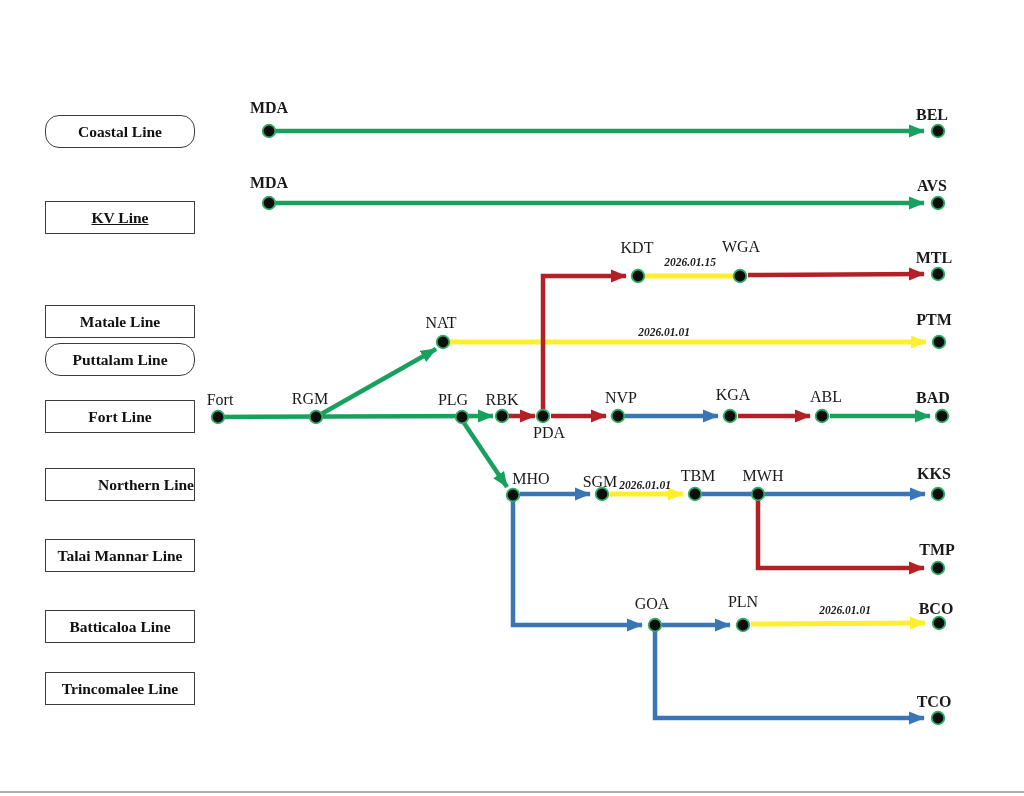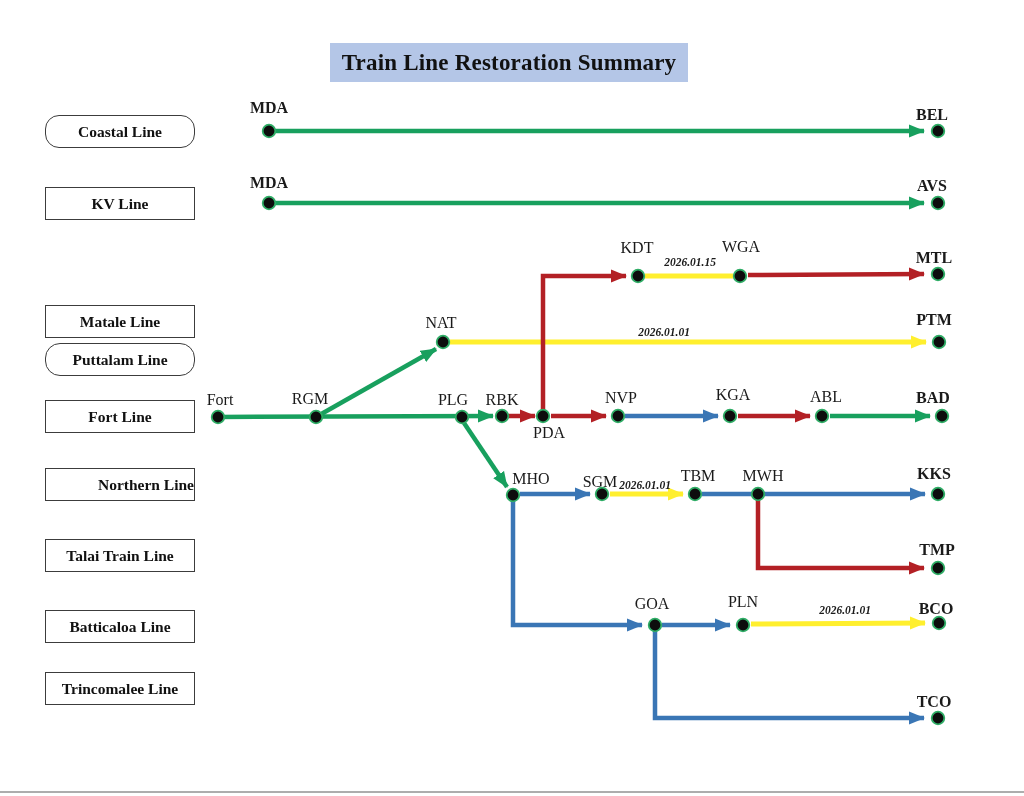--- a/index.html
+++ b/index.html
@@ -15,42 +15,41 @@
   .st-label{font-size:16px;fill:#1a1a1a;font-family:"Liberation Serif", serif;}
   .st-label.bold{font-weight:bold;}
   .date-label{font-size:11.5px;font-weight:bold;font-style:italic;fill:#1a1a1a;
               font-family:"Liberation Serif", serif;}
   .bottom-edge{position:absolute;left:0;top:791px;width:1024px;height:2px;background:#adadad;}
 </style>
 </head>
 <body>
 
 <div class="canvas">
-  <div class="title" style="background: rgb(180, 198, 231);">Train Line Restoration Summary</div>
   <div id="line-boxes">
       <div class="line-box" style="top: 115px; border-radius: 14px;">
         <span>Coastal Line</span>
       </div>
-      <div class="line-box" style="top: 187px;">
+      <div class="line-box" style="top: 201px; text-decoration: underline;">
         <span>KV Line</span>
       </div>
       <div class="line-box" style="top: 257px; margin-top: 48px;">
         <span>Matale Line</span>
       </div>
       <div class="line-box" style="top: 343px; border-radius: 15px;">
         <span>Puttalam Line</span>
       </div>
       <div class="line-box" style="top: 400px;">
         <span>Fort Line</span>
       </div>
       <div class="line-box" style="top: 468px; justify-content: flex-end;">
         <span>Northern Line</span>
       </div>
       <div class="line-box" style="top: 539px;">
-        <span>Talai Train Line</span>
+        <span>Talai Mannar Line</span>
       </div>
       <div class="line-box" style="top: 610px; text-align: right;">
         <span>Batticaloa Line</span>
       </div>
       <div class="line-box" style="top: 672px;">
         <span>Trincomalee Line</span>
       </div>
     </div>
   <svg id="diagram" width="1024" height="796" viewBox="0 0 1024 796" xmlns="http://www.w3.org/2000/svg">
       <defs>

